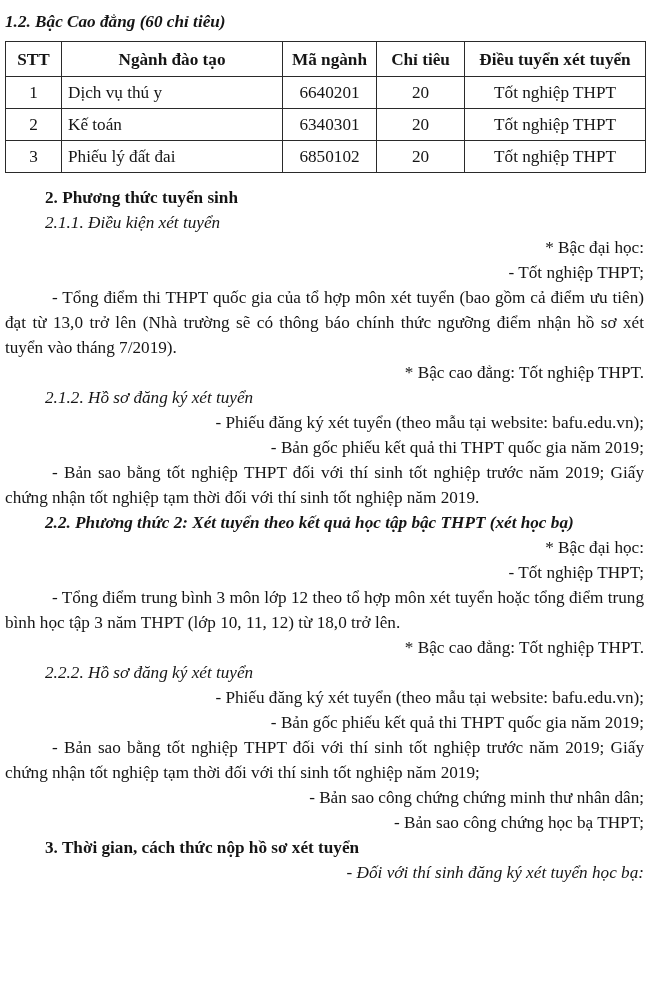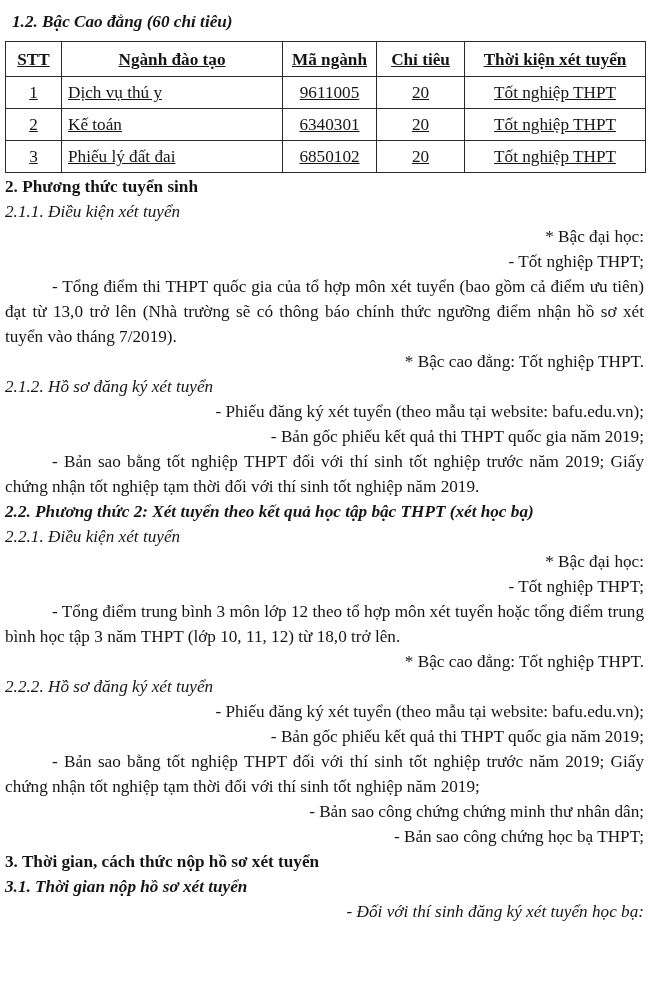--- a/index.html
+++ b/index.html
@@ -2,40 +2,39 @@
 <html><head>
 <meta charset="utf-8">
 <style>
   html, body { margin: 0; padding: 0; background: #ffffff; }
   body {
     width: 656px; height: 993px; overflow: hidden; position: relative;
     font-family: "Liberation Serif", "DejaVu Serif", serif;
     color: #151515; font-size: 17.2px;
   }
   .page { position: absolute; left: 5px; top: 9px; width: 639px; }
-  .line { height: 25px; line-height: 25px; white-space: nowrap; }
+  .line { height: 25px; line-height: 25px; white-space: nowrap; margin-left: 40px; }
   .wrap { line-height: 25px; text-align: justify; }
   .indent { padding-left: 47px; text-align: right; }
   .just-first { text-indent: 47px; }
   .h-bold { font-weight: bold; }
   .h-bi { font-weight: bold; font-style: italic; }
   .h-it { font-style: italic; }
   table.t {
-    border-collapse: collapse; width: 640px; margin-top: 7px; margin-bottom: 1px;
+    border-collapse: collapse; width: 640px; margin-top: 7px; margin-bottom: 12px;
     table-layout: fixed;
-    text-decoration: underline;
   }
   table.t td, table.t th {
     border: 1.3px solid #2a2a2a; padding: 0 6px; height: 31px; line-height: 31px;
     font-size: 17.2px; white-space: nowrap;
   }
   table.t th { font-weight: bold; height: 34px; text-align: center; }
   table.t td.c { text-align: center; }
   table.t td.l { text-align: left; }
-  .title { height: 25px; line-height: 25px; font-weight: bold; font-style: italic; margin-left: 7px; }
+  .title { height: 25px; line-height: 25px; font-weight: bold; font-style: italic; }
 </style>
 </head>
 <body>
 
 <div class="page">
 
   <div class="title">1.2. Bậc Cao đẳng (60 chỉ tiêu)</div>
 
   <table class="t">
     <colgroup>
@@ -44,26 +43,26 @@
         <col style="width:94px">
         <col style="width:88px">
         <col style="width:181px">
     </colgroup>
     <tbody>
         <tr>
       <th>STT</th>
       <th>Ngành đào tạo</th>
       <th>Mã ngành</th>
       <th>Chỉ tiêu</th>
-      <th>Thời kiện xét tuyển</th>
+      <th>Điều tuyển xét tuyển</th>
     </tr>
     <tr>
       <td class="c">1</td>
       <td class="l">Dịch vụ thú y</td>
-      <td class="c">9611005</td>
+      <td class="c">6640201</td>
       <td class="c">20</td>
       <td class="c">Tốt nghiệp THPT</td>
     </tr>
     <tr>
       <td class="c">2</td>
       <td class="l">Kế toán</td>
       <td class="c">6340301</td>
       <td class="c">20</td>
       <td class="c">Tốt nghiệp THPT</td>
     </tr>
@@ -83,30 +82,28 @@
   <div class="line indent">- Tốt nghiệp THPT;</div>
   <div class="wrap just-first">- Tổng điểm thi THPT quốc gia của tổ hợp môn xét tuyển (bao gồm cả điểm ưu tiên) đạt từ 13,0 trở lên (Nhà trường sẽ có thông báo chính thức ngưỡng điểm nhận hồ sơ xét tuyển vào tháng 7/2019).</div>
   <div class="line indent">* Bậc cao đẳng: Tốt nghiệp THPT.</div>
 
   <div class="line h-it">2.1.2. Hồ sơ đăng ký xét tuyển</div>
   <div class="line indent">- Phiếu đăng ký xét tuyển (theo mẫu tại website: bafu.edu.vn);</div>
   <div class="line indent">- Bản gốc phiếu kết quả thi THPT quốc gia năm 2019;</div>
   <div class="wrap just-first">- Bản sao bằng tốt nghiệp THPT đối với thí sinh tốt nghiệp trước năm 2019; Giấy chứng nhận tốt nghiệp tạm thời đối với thí sinh tốt nghiệp năm 2019.</div>
 
   <div class="line h-bi">2.2. Phương thức 2: Xét tuyển theo kết quả học tập bậc THPT (xét học bạ)</div>
-  <div class="line h-it">2.2.1. Điều kiện xét tuyển</div>
   <div class="line indent">* Bậc đại học:</div>
   <div class="line indent">- Tốt nghiệp THPT;</div>
   <div class="wrap just-first">- Tổng điểm trung bình 3 môn lớp 12 theo tổ hợp môn xét tuyển hoặc tổng điểm trung bình học tập 3 năm THPT (lớp 10, 11, 12) từ 18,0 trở lên.</div>
   <div class="line indent">* Bậc cao đẳng: Tốt nghiệp THPT.</div>
 
   <div class="line h-it">2.2.2. Hồ sơ đăng ký xét tuyển</div>
   <div class="line indent">- Phiếu đăng ký xét tuyển (theo mẫu tại website: bafu.edu.vn);</div>
   <div class="line indent">- Bản gốc phiếu kết quả thi THPT quốc gia năm 2019;</div>
   <div class="wrap just-first">- Bản sao bằng tốt nghiệp THPT đối với thí sinh tốt nghiệp trước năm 2019; Giấy chứng nhận tốt nghiệp tạm thời đối với thí sinh tốt nghiệp năm 2019;</div>
   <div class="line indent">- Bản sao công chứng chứng minh thư nhân dân;</div>
   <div class="line indent">- Bản sao công chứng học bạ THPT;</div>
 
   <div class="line h-bold">3. Thời gian, cách thức nộp hồ sơ xét tuyển</div>
-  <div class="line h-bi">3.1. Thời gian nộp hồ sơ xét tuyển</div>
   <div class="line indent h-it">- Đối với thí sinh đăng ký xét tuyển học bạ:</div>
 
 </div>
 
 </body></html>

